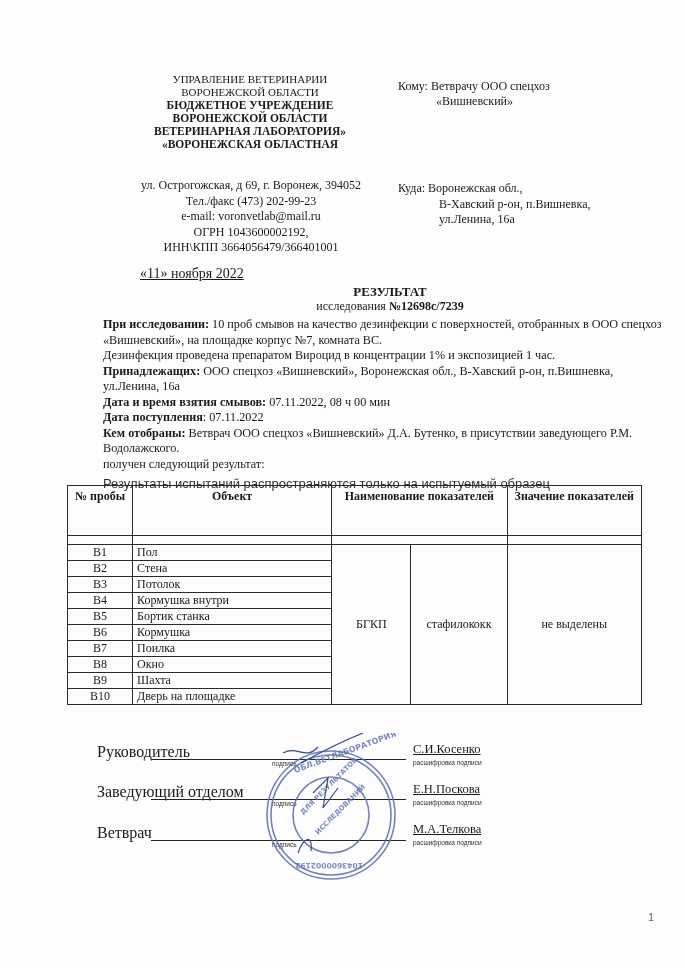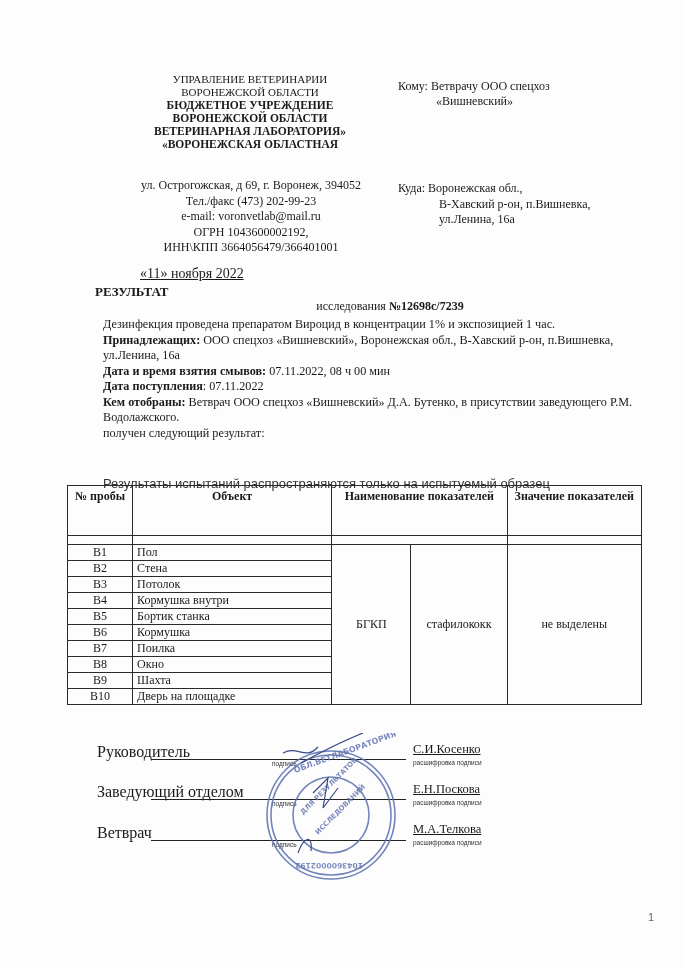--- a/index.html
+++ b/index.html
@@ -8,21 +8,21 @@
   .page { position: absolute; left: 0; top: 0; width: 685px; height: 968px; background: #fdfdfd; }
   .abs { position: absolute; }
   .hdr-left { left: 110px; top: 73px; width: 280px; text-align: center; font-size: 11px; line-height: 13px; }
   .hdr-left .b { font-weight: bold; font-size: 11.5px; }
   .hdr-right { left: 398px; top: 79px; font-size: 12px; line-height: 15px; }
   .hdr-right .ind { padding-left: 38px; }
   .addr-left { left: 110px; top: 178px; width: 282px; text-align: center; font-size: 12px; line-height: 15.5px; }
   .addr-right { left: 398px; top: 181px; font-size: 12px; line-height: 15.5px; }
   .addr-right .ind { padding-left: 41px; }
   .date { left: 140px; top: 266px; font-size: 14px; text-decoration: underline; }
-  .title { left: 0; width: 685px; top: 284px; text-align: left; font-size: 13px; font-weight: bold; padding-left: 95px; box-sizing: border-box; }
+  .title { left: 0; width: 685px; top: 284px; text-align: center; font-size: 13px; font-weight: bold; padding-left: 95px; box-sizing: border-box; }
   .subtitle { left: 0; width: 685px; top: 299px; text-align: center; font-size: 12px; padding-left: 95px; box-sizing: border-box; }
   .body-text { left: 103px; top: 317px; width: 560px; font-size: 12.2px; line-height: 15.5px; }
   .body-text b { font-weight: bold; }
   .note { left: 103px; top: 476px; font-size: 13px; font-family: "Liberation Sans", sans-serif; color: #333; }
   table.res { position: absolute; left: 67px; top: 485px; width: 575px; border-collapse: collapse; font-size: 12px; border-radius: 22px; }
   table.res td, table.res th { border: 1px solid #2a2a2a; padding: 0 4px; }
   table.res th { font-weight: bold; height: 46px; vertical-align: top; padding-top: 3px; text-align: center; line-height: 15px; }
   table.res td.num { text-align: center; width: 57px; height: 15px; line-height: 15px; padding: 0; }
   table.res td.obj { width: 196px; height: 15px; line-height: 15px; padding-left: 4px; }
   table.res td.spacer { height: 8px; border-top: none; }
@@ -67,20 +67,21 @@
     <div class="ind">В-Хавский р-он, п.Вишневка,</div>
     <div class="ind">ул.Ленина, 16а</div>
   </div>
 
   <div class="abs date">«11» ноября 2022</div>
 
   <div class="abs title">РЕЗУЛЬТАТ</div>
   <div class="abs subtitle"><span>исследования </span><b>№12698с/7239</b></div>
 
   <div class="abs body-text">
+    <div><b>При исследовании:</b><span> 10 проб смывов на качество дезинфекции с поверхностей, отобранных в ООО спецхоз «Вишневский», на площадке корпус №7, комната ВС.</span></div>
     <div>Дезинфекция проведена препаратом Вироцид в концентрации 1% и экспозицией 1 час.</div>
     <div><b>Принадлежащих:</b><span> ООО спецхоз «Вишневский», Воронежская обл., В-Хавский р-он, п.Вишневка, ул.Ленина, 16а</span></div>
     <div><b>Дата и время взятия смывов:</b><span> 07.11.2022, 08 ч 00 мин</span></div>
     <div><b>Дата поступления</b><span>: 07.11.2022</span></div>
     <div><b>Кем отобраны:</b><span> Ветврач ООО спецхоз «Вишневский» Д.А. Бутенко, в присутствии заведующего Р.М. Водолажского.</span></div>
     <div>получен следующий результат:</div>
   </div>
 
   <div class="abs note">Результаты испытаний распространяются только на испытуемый образец</div>
 

